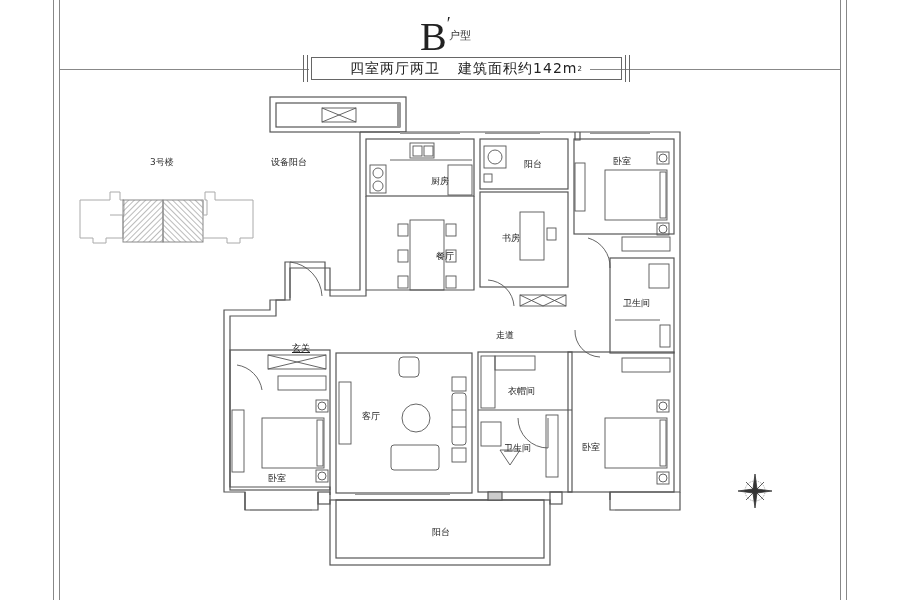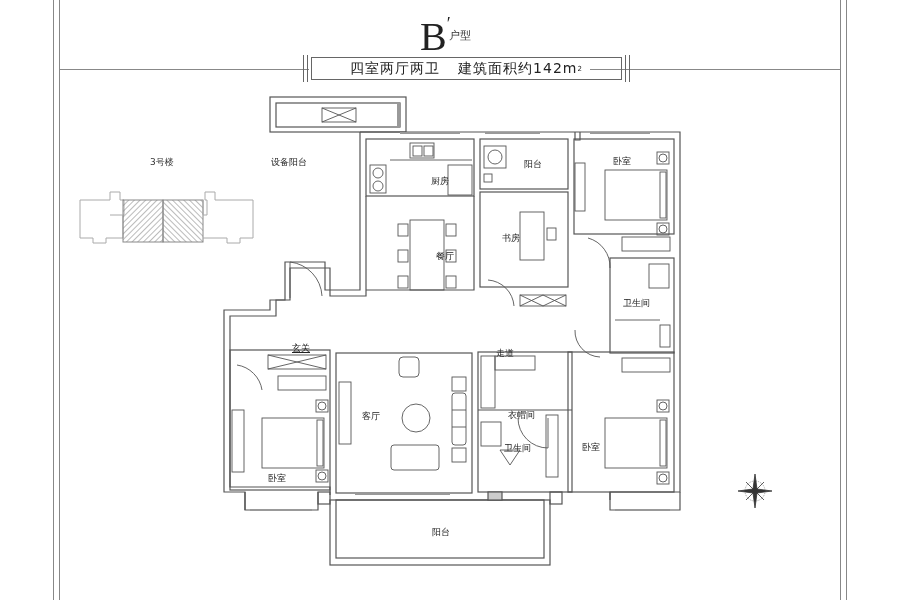--- a/index.html
+++ b/index.html
@@ -231,20 +231,20 @@
   </g>
 </svg>
 
 <div class="lbl" style="left:271px;top:109px;margin-top:47px;">设备阳台</div>
 <div class="lbl" style="left:431px;top:175px;">厨房</div>
 <div class="lbl" style="left:524px;top:158px;">阳台</div>
 <div class="lbl" style="left:436px;top:250px;">餐厅</div>
 <div class="lbl" style="left:502px;top:232px;">书房</div>
 <div class="lbl" style="left:613px;top:155px;">卧室</div>
 <div class="lbl" style="left:623px;top:297px;">卫生间</div>
-<div class="lbl" style="left:496px;top:347px;">走道</div>
+<div class="lbl" style="left:496px;top:329px;">走道</div>
 <div class="lbl" style="left:292px;top:342px;text-decoration:underline;">玄关</div>
 <div class="lbl" style="left:362px;top:410px;">客厅</div>
-<div class="lbl" style="left:508px;top:385px;margin-top:24px;">衣帽间</div>
+<div class="lbl" style="left:508px;top:385px;">衣帽间</div>
 <div class="lbl" style="left:504px;top:442px;">卫生间</div>
 <div class="lbl" style="left:582px;top:441px;">卧室</div>
 <div class="lbl" style="left:268px;top:472px;">卧室</div>
 <div class="lbl" style="left:432px;top:526px;">阳台</div>
 
 </body></html>

